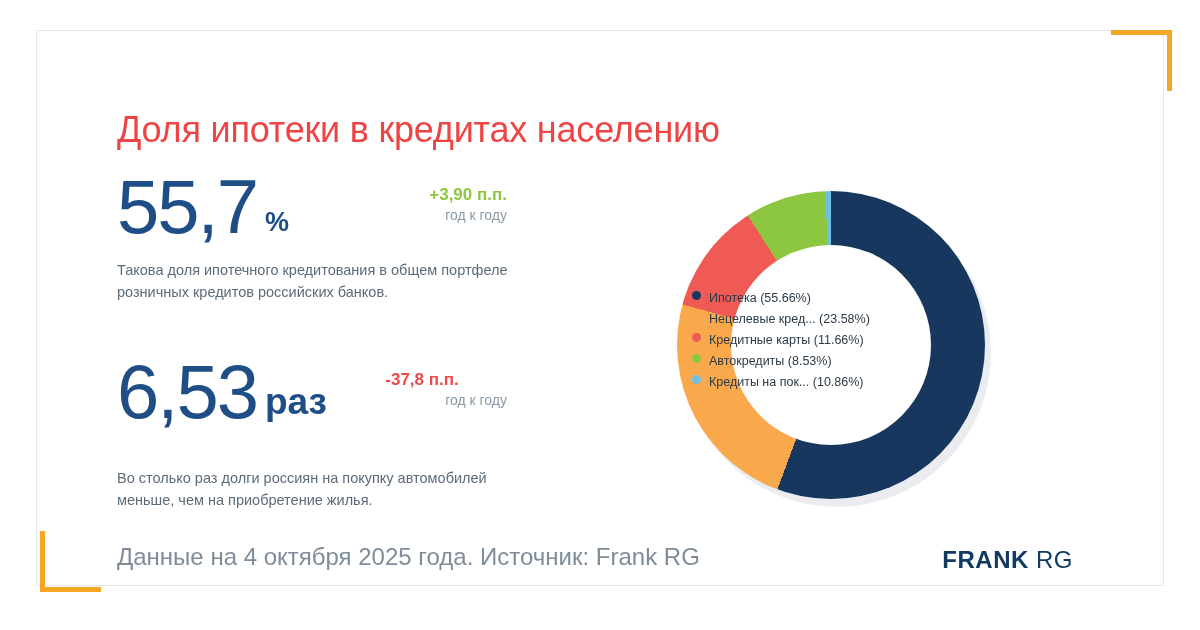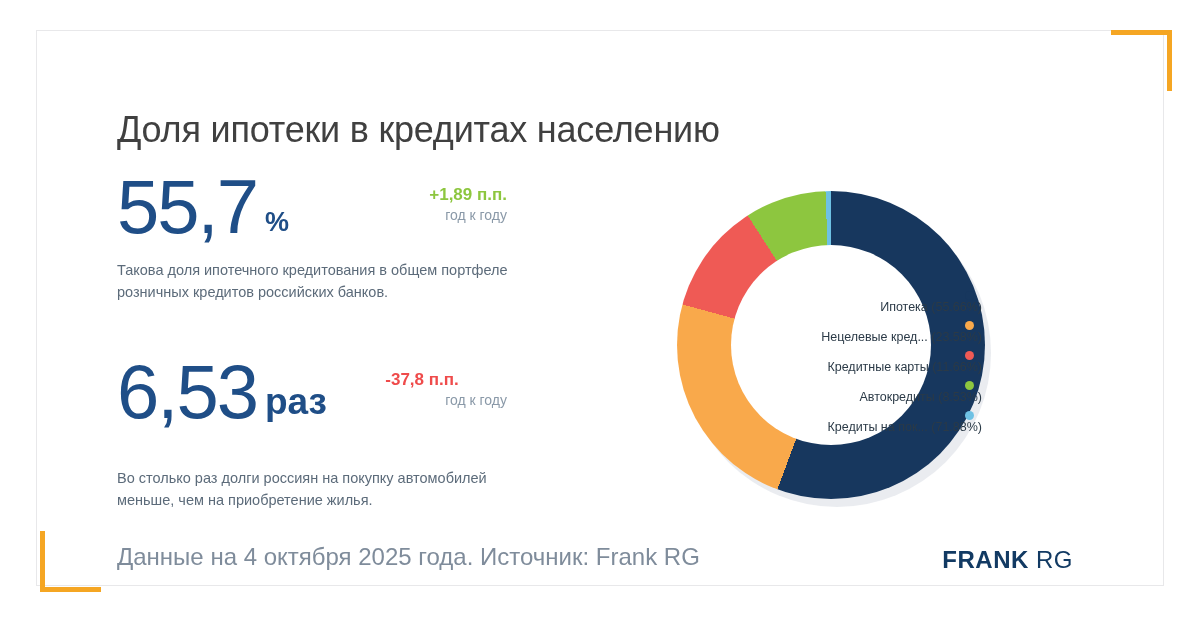--- a/index.html
+++ b/index.html
@@ -42,21 +42,21 @@
     bottom: 38px;
     border-right: none;
     border-top: none;
   }
 
   .title {
     position: absolute;
     left: 80px;
     top: 78px;
     font-size: 36px;
-    color: #404040;
+    color: #ef4444;
     font-weight: 400;
     letter-spacing: -0.2px;
   }
 
   .stat-block { position: absolute; }
   .stat1 { left: 80px; top: 140px; }
   .stat2 { left: 80px; top: 325px; }
 
   .bignum {
     font-size: 76px;
@@ -162,46 +162,45 @@
     background: #ffffff;
   }
   .legend {
     position: absolute;
     left: 15px;
     top: 100px;
     width: 290px;
   }
   .legend-row {
     display: flex;
-    align-items: flex-end;
+    align-items: flex-start;
     margin-bottom: 7px;
     font-size: 12.5px;
     color: #2b3a47;
-    flex-direction: column;
   }
   .legend-dot {
     width: 9px;
     height: 9px;
     border-radius: 50%;
     margin-right: 8px;
     flex: none;
   }
 </style>
 </head>
 <body>
 
 <div class="card">
 
   <div class="title">Доля ипотеки в кредитах населению</div>
 
   <div class="stat-block stat1">
     <span class="bignum">55,7</span><span class="unit">%</span>
   </div>
   <div class="delta delta-pos d1">
-    <div class="delta-val">+1,89 п.п.</div>
+    <div class="delta-val">+3,90 п.п.</div>
     <div class="delta-sub">год к году</div>
   </div>
   <div class="desc desc1">Такова доля ипотечного кредитования в общем портфеле розничных кредитов российских банков.</div>
 
   <div class="stat-block stat2">
     <span class="bignum">6,53</span><span class="unit raz">раз</span>
   </div>
   <div class="delta delta-neg d2">
     <div class="delta-val">-37,8 п.п.</div>
     <div class="delta-sub">год к году</div>
@@ -224,21 +223,21 @@
         <div class="legend-row">
           <span class="legend-dot" style="background: rgb(239, 90, 85);"></span>
           <span>Кредитные карты (11.66%)</span>
         </div>
         <div class="legend-row">
           <span class="legend-dot" style="background: rgb(141, 198, 63);"></span>
           <span>Автокредиты (8.53%)</span>
         </div>
         <div class="legend-row">
           <span class="legend-dot" style="background: rgb(110, 193, 228);"></span>
-          <span>Кредиты на пок... (71.88%)</span>
+          <span>Кредиты на пок... (10.86%)</span>
         </div>
       </div>
   </div>
 
   <div class="footer">Данные на 4 октября 2025 года. Источник: Frank RG</div>
   <div class="brand"><span>FRANK</span> <span class="rg">RG</span></div>
 </div>
 
 <div class="corner corner-tr"></div>
 <div class="corner corner-bl"></div>

